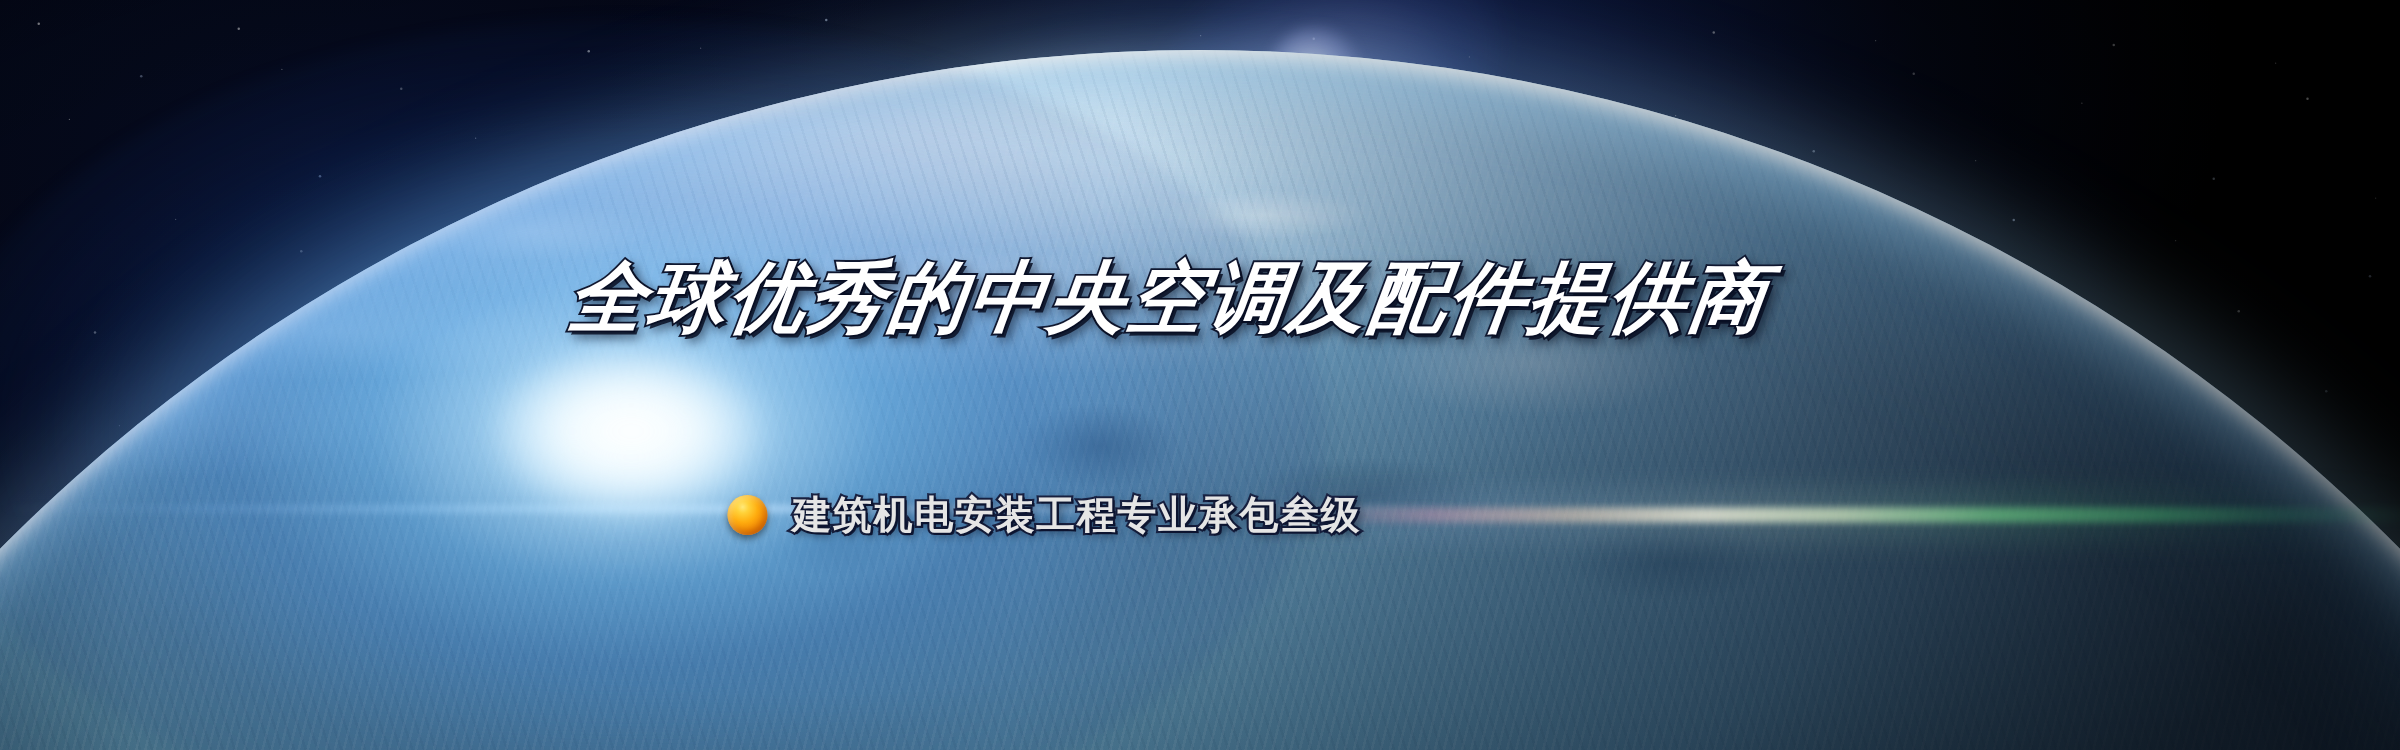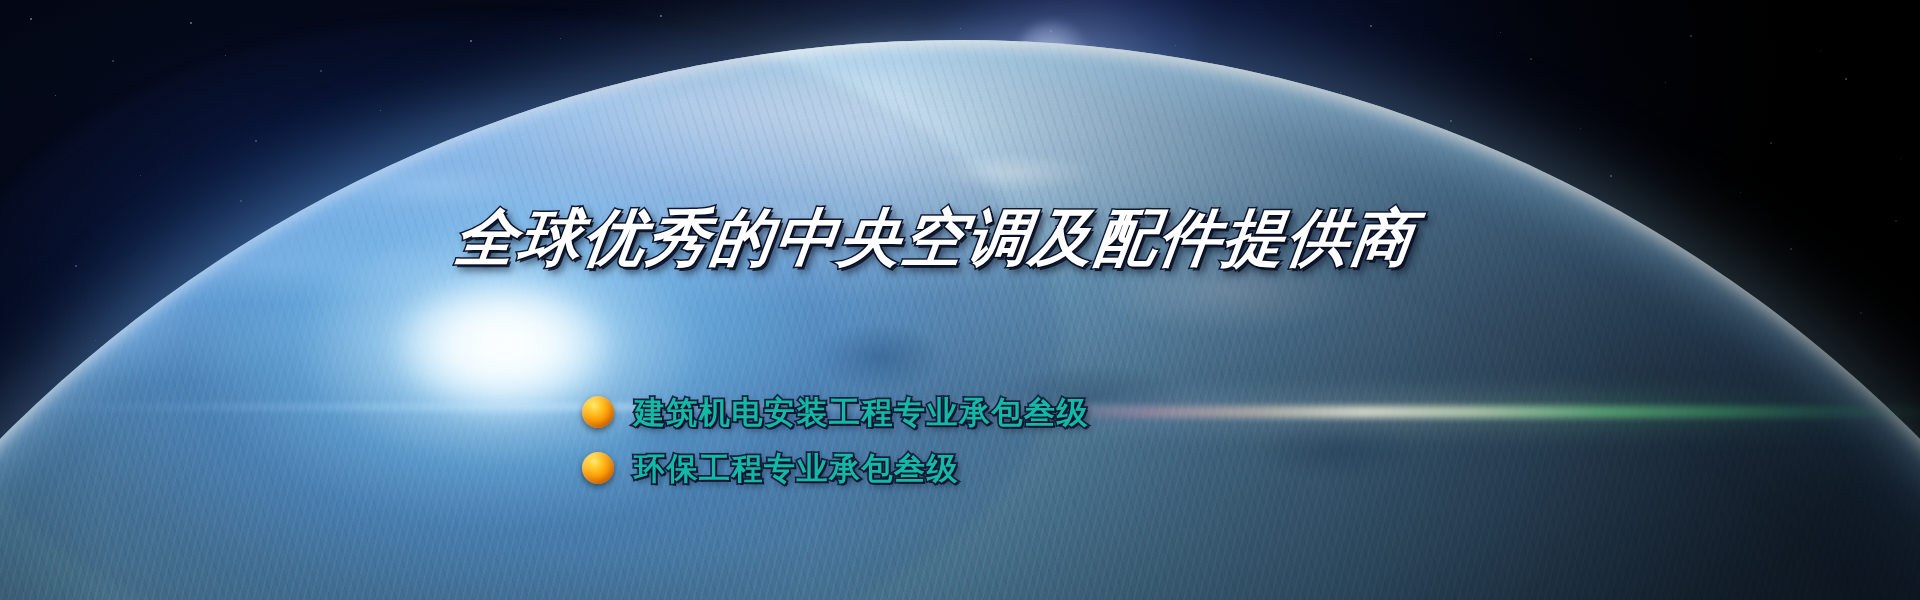--- a/index.html
+++ b/index.html
@@ -378,21 +378,21 @@
       0 3px 6px rgba(0,0,0,0.45),
       inset -2px -3px 6px rgba(150,60,0,0.45),
       inset 2px 2px 5px rgba(255,248,190,0.55);
   }
   .bullet-text {
     font-family: "DejaVu Sans", "Liberation Sans", sans-serif;
     font-size: 31px;
     line-height: 36px;
     font-weight: 700;
     letter-spacing: 1.5px;
-    color: #14b8a6;
+    color: #e5e5e5;
     white-space: nowrap;
     -webkit-text-stroke: 3.4px #1b2445;
     paint-order: stroke fill;
     text-shadow:
       0 0 1px #121a36,
       2px 2px 0 rgba(12,20,48,0.9),
       3px 3px 7px rgba(2,6,22,0.6);
   }
 </style>
 </head>
@@ -449,20 +449,16 @@
 
     <div class="headline">全球优秀的中央空调及配件提供商</div>
 
     <div class="bullets">
 
       <div class="bullet-row">
         <span class="bullet-dot"></span>
         <span class="bullet-text">建筑机电安装工程专业承包叁级</span>
       </div>
 
-      <div class="bullet-row">
-        <span class="bullet-dot"></span>
-        <span class="bullet-text">环保工程专业承包叁级</span>
-      </div>
 
     </div>
   </div>
 </div>
 
 </body></html>

